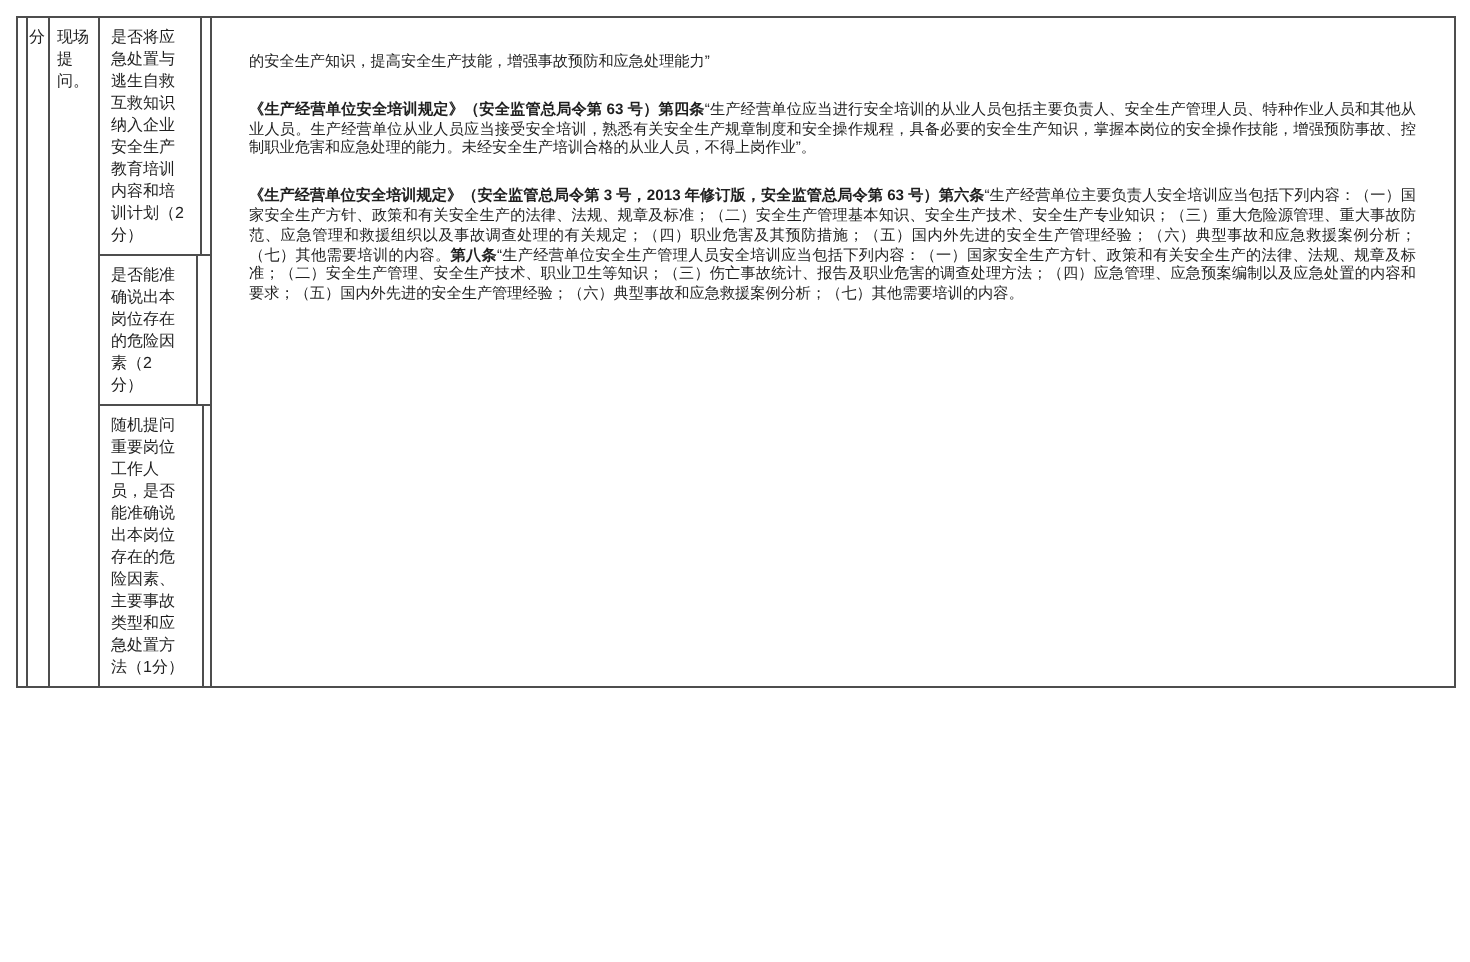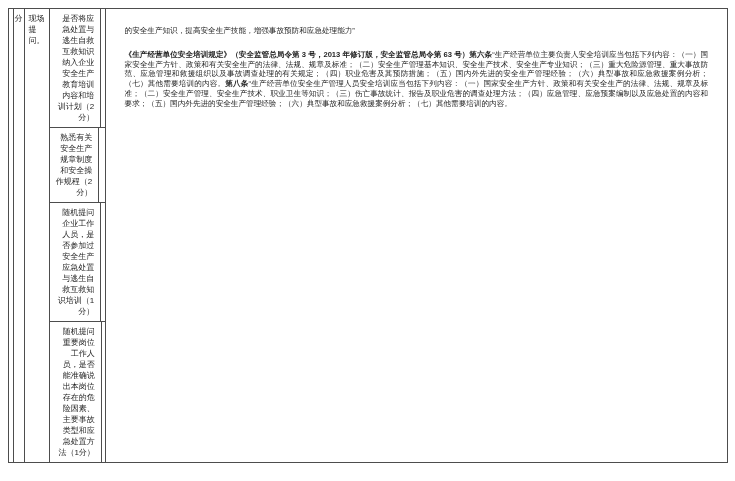--- a/index.html
+++ b/index.html
@@ -13,21 +13,21 @@
   .tbl { border:1px solid var(--border); background:#fff; }
   .sec { display:flex; border-bottom:1px solid var(--border); }
   .sec:last-child { border-bottom:none; }
   .cell { border-right:1px solid var(--border); display:flex; flex-direction:column; align-items:center; justify-content:center; text-align:center; }
   .num    { width:20px; font-size:8px; }
   .item   { width:22px; font-size:8px; line-height:11px; word-break:break-all; padding:2px 1px; }
   .method { width:37px; font-size:8px; line-height:11px; word-break:break-all; padding:3px 4px; text-align:left; }
   .rows   { width:283px; border-right:1px solid var(--border); display:flex; flex-direction:column; }
   .crow   { flex:1 1 auto; display:flex; border-bottom:1px solid var(--border); }
   .crow:last-child { border-bottom:none; }
-  .ctext  { flex:1 1 auto; border-right:1px solid var(--border); font-size:8px; line-height:11px; padding:4px 6px; display:flex; align-items:center;text-align:right; }
+  .ctext  { flex:1 1 auto; border-right:1px solid var(--border); font-size:8px; line-height:11px; padding:4px 6px; display:flex; align-items:center; }
   .cres   { width:26px; }
   .basis  { flex:1 1 auto; padding:3px 5px 2px 5px; }
   .basis p { margin:14px; font-size:7.6px; line-height:9.8px; text-align:justify; }
   .basis span.b  { font-weight:bold; }
   .basis span.rb { color:var(--red); font-weight:bold; }
   
   .sec.top .num, .sec.top .item, .sec.top .method { justify-content:flex-start; padding-top:4px; }
   .sec.top { min-height:185px; }
 </style>
 </head>
@@ -42,33 +42,30 @@
         <div></div>
         <div>分</div>
       </div>
       <div class="cell method">现场提问。</div>
       <div class="rows">
         <div class="crow">
             <div class="ctext">是否将应急处置与逃生自救互救知识纳入企业安全生产教育培训内容和培训计划（2分）</div>
             <div class="cres"></div>
           </div>
         <div class="crow">
-            <div class="ctext">熟悉有关安全生产规章制度和安全操作规程（2分）</div>
-            <div class="cres"></div>
-          </div>
-        <div class="crow">
-            <div class="ctext">随机提问企业工作人员，是否参加过安全生产应急处置与逃生自救互救知识培训（1分）</div>
+            <div class="ctext">是否能准确说出本岗位存在的危险因素（2分）</div>
             <div class="cres"></div>
           </div>
         <div class="crow">
             <div class="ctext">随机提问重要岗位工作人员，是否能准确说出本岗位存在的危险因素、主要事故类型和应急处置方法（1分）</div>
             <div class="cres"></div>
           </div>
 
       </div>
       <div class="basis">
           <p><span>的安全生产知识，提高安全生产技能，增强事故预防和应急处理能力”</span></p>
+          <p><span class="b">《生产经营单位安全培训规定》（安全监管总局令第 63 号）第四条</span><span>“生产经营单位应当进行安全培训的从业人员包括主要负责人、安全生产管理人员、特种作业人员和其他从业人员。生产经营单位从业人员应当接受安全培训，熟悉有关安全生产规章制度和安全操作规程，具备必要的安全生产知识，掌握本岗位的安全操作技能，增强预防事故、控制职业危害和应急处理的能力。未经安全生产培训合格的从业人员，不得上岗作业”。</span></p>
           <p><span class="b">《生产经营单位安全培训规定》（安全监管总局令第 3 号，2013 年修订版，安全监管总局令第 63 号）第六条</span><span>“生产经营单位主要负责人安全培训应当包括下列内容：（一）国家安全生产方针、政策和有关安全生产的法律、法规、规章及标准；（二）安全生产管理基本知识、安全生产技术、安全生产专业知识；（三）重大危险源管理、重大事故防范、应急管理和救援组织以及事故调查处理的有关规定；（四）职业危害及其预防措施；（五）国内外先进的安全生产管理经验；（六）典型事故和应急救援案例分析；（七）其他需要培训的内容。</span><span class="b">第八条</span><span>“生产经营单位安全生产管理人员安全培训应当包括下列内容：（一）国家安全生产方针、政策和有关安全生产的法律、法规、规章及标准；（二）安全生产管理、安全生产技术、职业卫生等知识；（三）伤亡事故统计、报告及职业危害的调查处理方法；（四）应急管理、应急预案编制以及应急处置的内容和要求；（五）国内外先进的安全生产管理经验；（六）典型事故和应急救援案例分析；（七）其他需要培训的内容。</span></p>
         </div>
     </div>
 
   </div>
 </div>
 
 </body></html>

